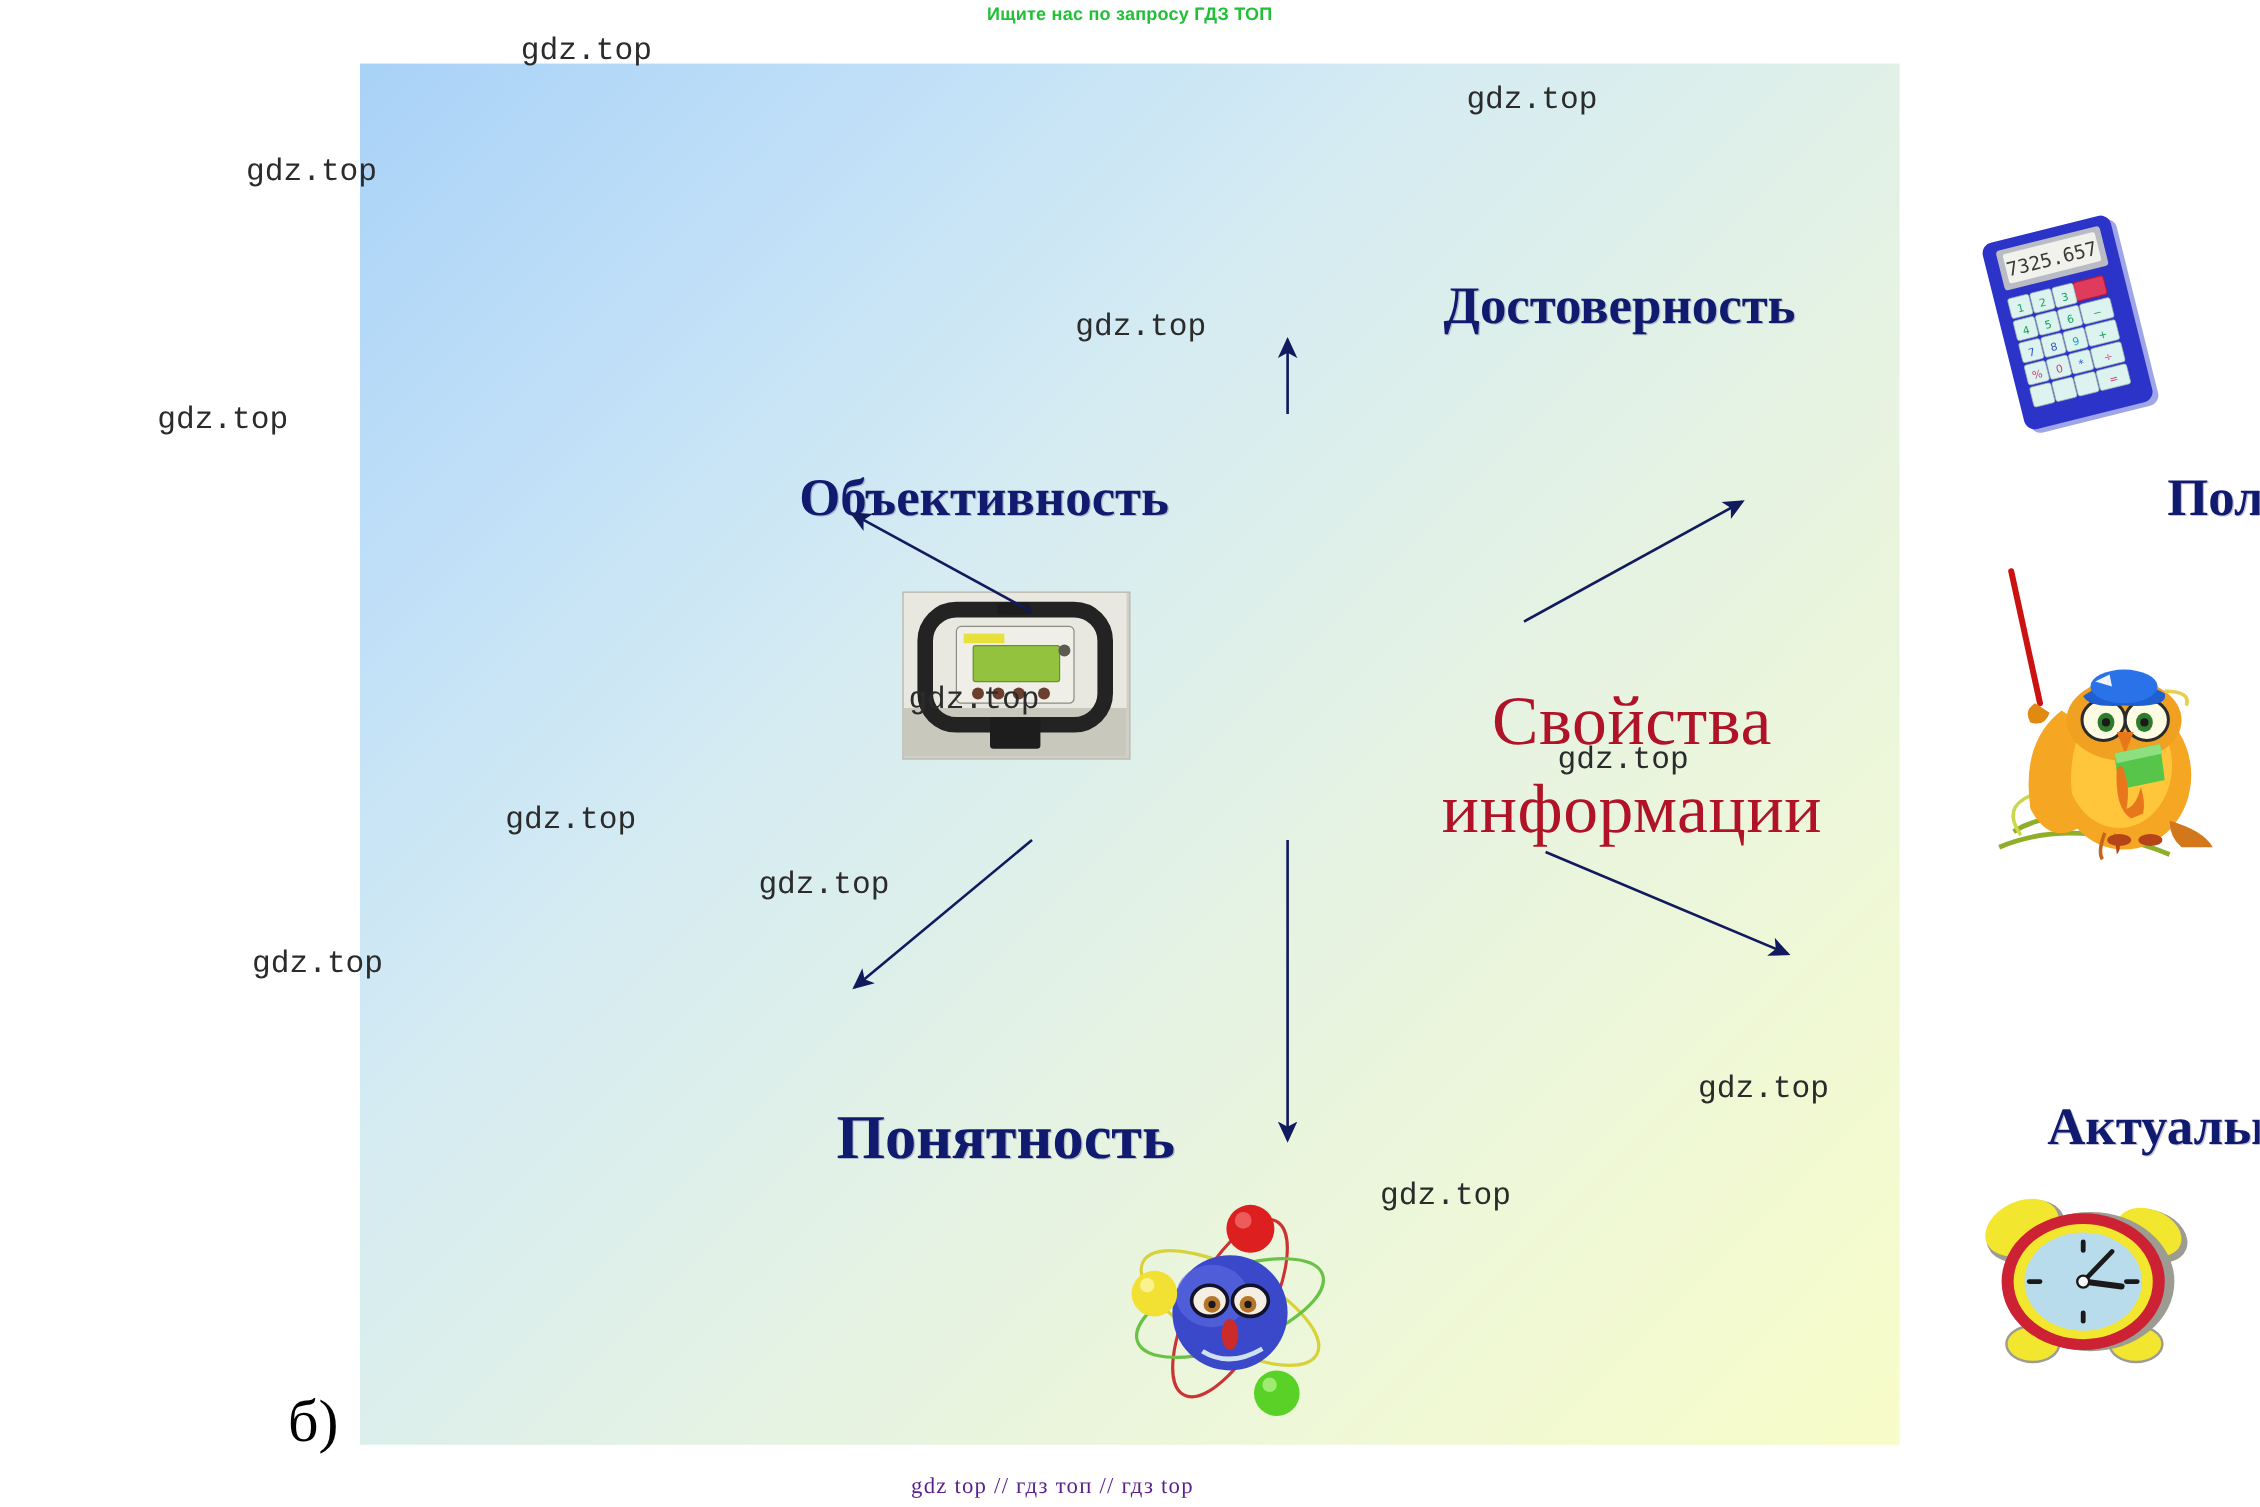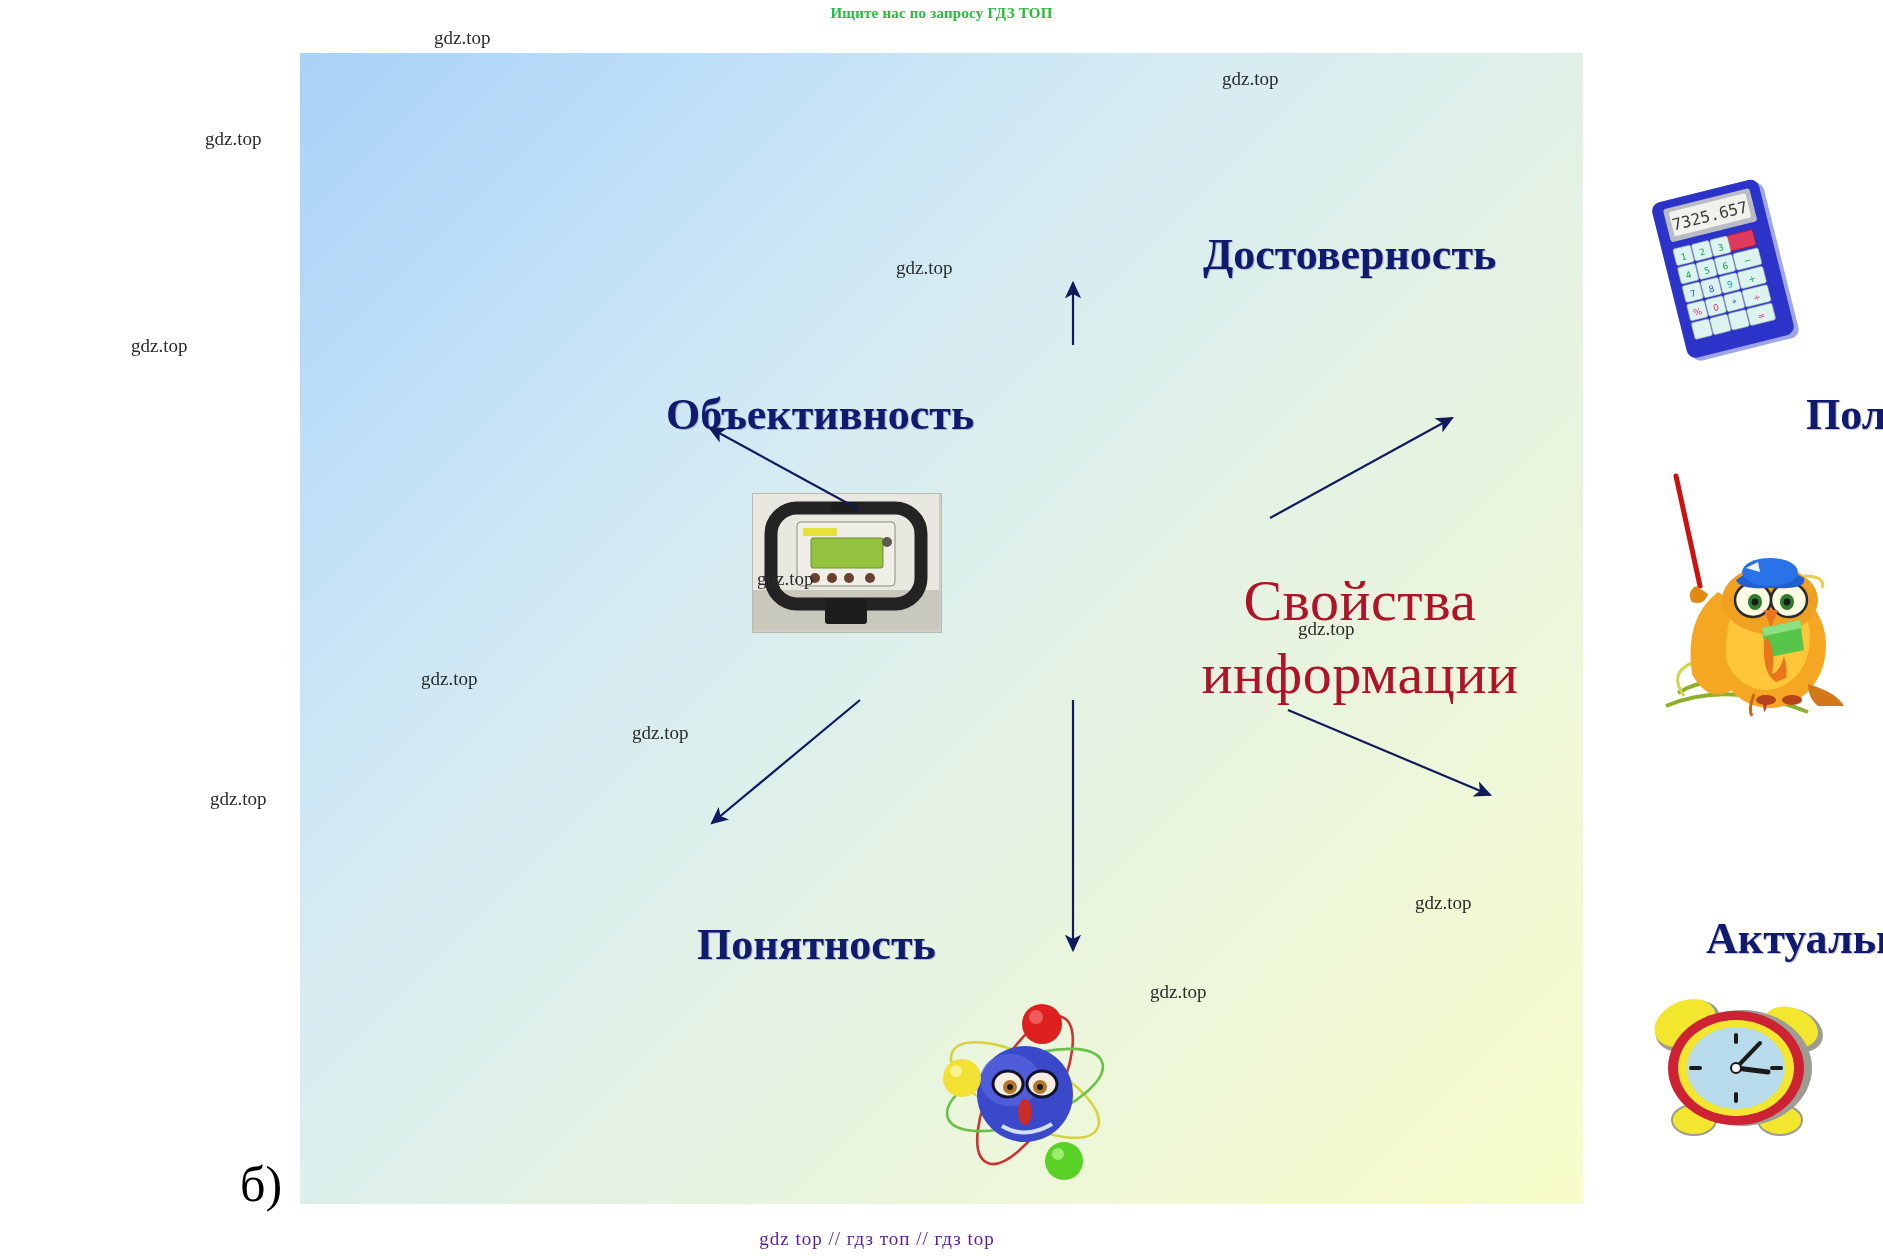--- a/index.html
+++ b/index.html
@@ -18,21 +18,21 @@
   
   #promo-bar {
     position: absolute;
     top: 0; left: 0;
     width: 1883px;
     height: 26px;
     text-align: center;
     line-height: 26px;
   }
   #promo-text {
-    font-family: Liberation Serif, serif;
+    font-family: Liberation Sans, sans-serif;
     font-size: 15px;
     font-weight: bold;
     color: #22c036;
     letter-spacing: 0.2px;
     margin-top: 36px;
   }
 
   
   #slide-canvas {
     position: absolute;
@@ -71,21 +71,21 @@
     position: absolute;
     font-family: "Liberation Serif", serif;
     font-weight: bold;
     color: #101a6e;
     white-space: nowrap;
     text-shadow: 1px 1px 0 rgba(120,120,160,0.45);
   }
   #label-dostovernost { left: 903px;  top: 176px; font-size: 44px; }
   #label-obektivnost  { left: 366px;  top: 336px; font-size: 44px; }
   #label-polnota      { left: 1506px; top: 336px; font-size: 44px; }
-  #label-ponyatnost   { left: 397px;  top: 866px; font-size: 44px; }
+  #label-ponyatnost   { left: 397px;  top: 866px; font-size: 52px; }
   #label-aktualnost   { left: 1406px; top: 860px; font-size: 44px; }
   #label-poleznost    { left: 908px;  top: 990px; font-size: 44px; }
 
   
   #figure-caption {
     position: absolute;
     left: 240px;
     top: 1155px;
     font-family: "Liberation Serif", serif;
     font-size: 50px;
@@ -97,22 +97,22 @@
     position: absolute;
     left: 0; top: 0;
     width: 1883px;
     height: 1256px;
     pointer-events: none;
   }
 
   
   .watermark {
     position: absolute;
-    font-family: Liberation Serif, serif;
-    font-size: 19px;
+    font-family: Liberation Mono, monospace;
+    font-size: 26px;
     color: #2b2b2b;
     white-space: nowrap;
   }
 
   
   #footer-bar {
     position: absolute;
     left: 0;
     top: 1228px;
     width: 1754px;

